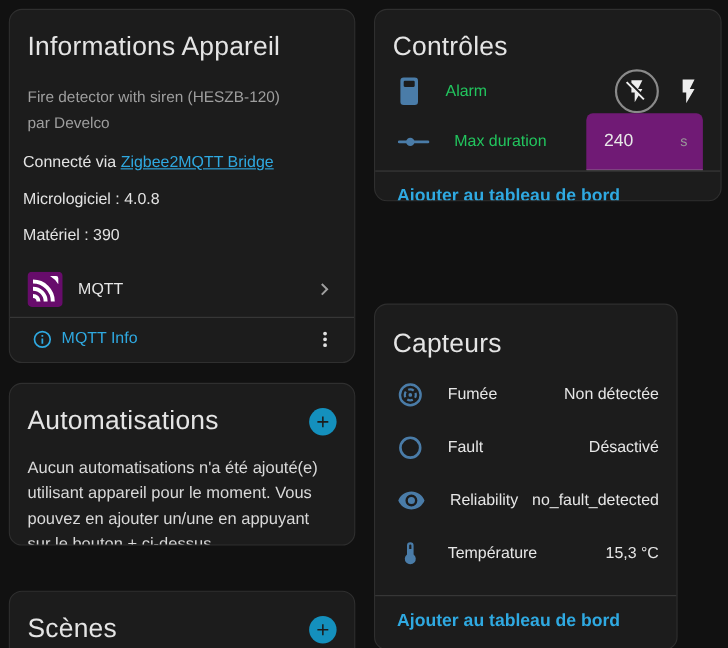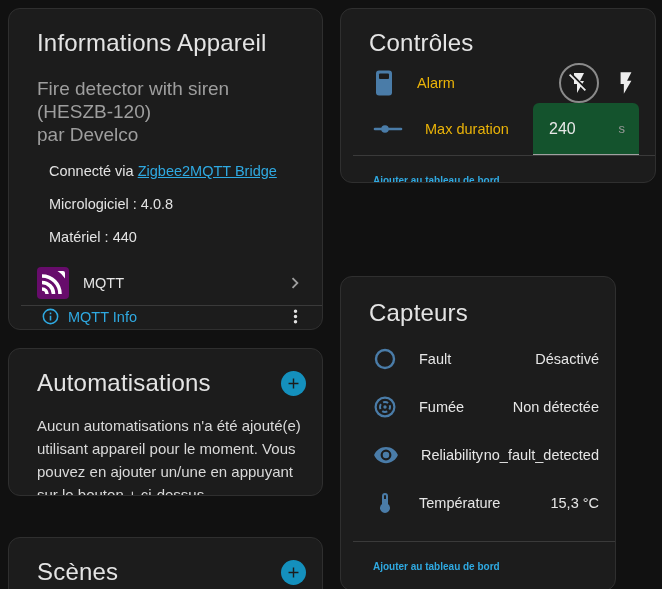--- a/index.html
+++ b/index.html
@@ -12,43 +12,42 @@
   }
   .card {
     position: absolute;
     background: #1c1c1c;
     border: 1px solid #2f2f2f;
     border-radius: 12px;
     color: #e3e3e3;
     display: flex;
     flex-direction: column;
     overflow: hidden;
-    padding-left: 12px;
   }
   #card-info        { left: 8px;   top: 8px;   width: 315px; height: 322px; }
   #card-automations { left: 8px;   top: 348px; width: 315px; height: 148px; }
   #card-scenes      { left: 8px;   top: 537px; width: 315px; height: 90px; }
   #card-controls    { left: 340px; top: 8px;   width: 316px; height: 175px; }
   #card-sensors     { left: 340px; top: 276px; width: 276px; height: 315px; }
 
   .card-title {
     font-size: 24px;
     font-weight: 400;
     color: #e4e4e4;
     letter-spacing: .2px;
   }
 
   
   #card-info .card-title { margin: 20px 16px 20px; }
   .secondary-line {
-    color: #9e9e9e; font-size: 19px; line-height: 23px; margin: 0 16px;
+    color: #9e9e9e; font-size: 14px; line-height: 23px; margin: 0 16px;
   }
   .info-line {
     color: #e3e3e3; font-size: 14.5px; font-weight: 500;
-    margin: 17px 28px 0;
+    margin: 17px 12px 0;
   }
   .info-line a.link {
     color: #2fa9e1; text-decoration: underline; font-weight: 500; cursor: pointer;
   }
   .integration-row {
     display: flex; align-items: center;
     height: 50px; margin-top: 16px; padding: 0 16px;
     cursor: pointer;
     justify-content: center;
   }
@@ -81,50 +80,50 @@
   }
 
   
   #card-controls .card-title { margin: 20px 16px 4px; }
   .control-row {
     display: flex; align-items: center;
     padding: 0 16px 0 20px;
   }
   .row-alarm { height: 60px; margin-top: 2px; }
   .row-duration { height: 64px; }
-  .row-label { font-size: 14.5px; color: #eab308; margin-left: 22px; }
+  .row-label { font-size: 14.5px; color: #22c55e; margin-left: 22px; }
   .circle-toggle {
     width: 40px; height: 40px; border-radius: 50%;
     border: 2px solid #8a8a8a;
     display: flex; align-items: center; justify-content: center;
     cursor: pointer; flex: none;
   }
   .flash-btn { margin-left: 14px; }
   .number-field {
     width: 106px; height: 52px;
-    background: #14532d;
+    background: #701a75;
     border-radius: 6px 6px 0 0;
     border-bottom: 1px solid #a0a0a0;
     display: flex; align-items: center;
     padding: 0 14px 0 16px;
   }
   .number-field input {
     width: 52px; background: transparent; border: none; outline: none;
     color: #e8e8e8; font-size: 16px; font-weight: 500;
     font-family: "Liberation Sans", "DejaVu Sans", sans-serif;
   }
   .number-field .unit { margin-left: auto; color: #9a9a9a; font-size: 13px; }
 
   .card-footer {
     margin-top: auto;
     border-top: 1px solid #3a3a3a;
     padding: 14px 16px 16px 20px;
   }
   .dash-link {
-    color: #2fa9e1; font-size: 10px; font-weight: 700;
+    color: #2fa9e1; font-size: 16px; font-weight: 700;
     text-decoration: none; cursor: pointer; text-align: center;
   }
 
   
   #card-sensors .card-title { margin: 22px 16px 8px; }
   .sensor-row {
     display: flex; align-items: center;
     height: 48px; padding: 0 16px 0 20px;
   }
   .sensor-label { font-size: 14.5px; color: #e6e6e6; margin-left: 22px; }
@@ -137,21 +136,21 @@
 
 <div class="card" id="card-info">
   <div class="card-title">Informations Appareil</div>
   <div class="secondary-line">Fire detector with siren (HESZB-120)</div>
   <div class="secondary-line">par Develco</div>
   <div class="info-line">
     <span>Connecté via</span>
     <a class="link">Zigbee2MQTT Bridge</a>
   </div>
   <div class="info-line">Micrologiciel : 4.0.8</div>
-  <div class="info-line">Matériel : 440</div>
+  <div class="info-line">Matériel : 390</div>
 
   <div class="integration-row">
     <span>
       <svg width="32" height="32" viewBox="0 0 32 32">
         <rect width="32" height="32" rx="4" fill="#670c6b"></rect>
         <path d="M10,27 A5,5 0 0,0 5,22" stroke="#ffffff" stroke-width="3.6" fill="none"></path>
         <path d="M16.5,27 A11.5,11.5 0 0,0 5,15.5" stroke="#ffffff" stroke-width="3.6" fill="none"></path>
         <path d="M23,27 A18,18 0 0,0 5,9" stroke="#ffffff" stroke-width="3.6" fill="none"></path>
         <path d="M20.5,4 H26 Q28,4 28,6 V11.5 A22,22 0 0,0 20.5,4 Z" fill="#ffffff"></path>
       </svg>
@@ -249,41 +248,41 @@
     <a class="dash-link">Ajouter au tableau de bord</a>
   </div>
 </div>
 
 <div class="card" id="card-sensors">
   <div class="card-title">Capteurs</div>
 
   <div class="sensor-row">
     <span>
       <svg width="24" height="24" viewBox="0 0 24 24">
-          <circle cx="12" cy="12" r="9" fill="none" stroke="#4a7ca8" stroke-width="2.4"></circle>
-        </svg>
-    </span>
-    <span class="sensor-label">Fault</span>
-    <span class="sensor-value">Désactivé</span>
-  </div>
-
-  <div class="sensor-row">
-    <span>
-      <svg width="24" height="24" viewBox="0 0 24 24">
         <circle cx="12" cy="12" r="9.4" fill="none" stroke="#4a7ca8" stroke-width="2.2"></circle>
         <circle cx="12" cy="12" r="5" fill="none" stroke="#4a7ca8" stroke-width="2" stroke-dasharray="5.3 2.55" stroke-dashoffset="2.6"></circle>
         <circle cx="12" cy="12" r="1.7" fill="#4a7ca8"></circle>
       </svg>
     </span>
     <span class="sensor-label">Fumée</span>
     <span class="sensor-value">Non détectée</span>
   </div>
 
   <div class="sensor-row">
     <span>
+      <svg width="24" height="24" viewBox="0 0 24 24">
+          <circle cx="12" cy="12" r="9" fill="none" stroke="#4a7ca8" stroke-width="2.4"></circle>
+        </svg>
+    </span>
+    <span class="sensor-label">Fault</span>
+    <span class="sensor-value">Désactivé</span>
+  </div>
+
+  <div class="sensor-row">
+    <span>
       <svg width="26" height="26" viewBox="0 0 24 24">
           <path fill="#4a7ca8" fill-rule="evenodd" d="M12,9A3,3 0 0,0 9,12A3,3 0 0,0 12,15A3,3 0 0,0 15,12A3,3 0 0,0 12,9M12,17A5,5 0 0,1 7,12A5,5 0 0,1 12,7A5,5 0 0,1 17,12A5,5 0 0,1 12,17M12,4.5C7,4.5 2.73,7.61 1,12C2.73,16.39 7,19.5 12,19.5C17,19.5 21.27,16.39 23,12C21.27,7.61 17,4.5 12,4.5Z"></path>
         </svg>
     </span>
     <span class="sensor-label">Reliability</span>
     <span class="sensor-value">no_fault_detected</span>
   </div>
 
   <div class="sensor-row">
     <span>

